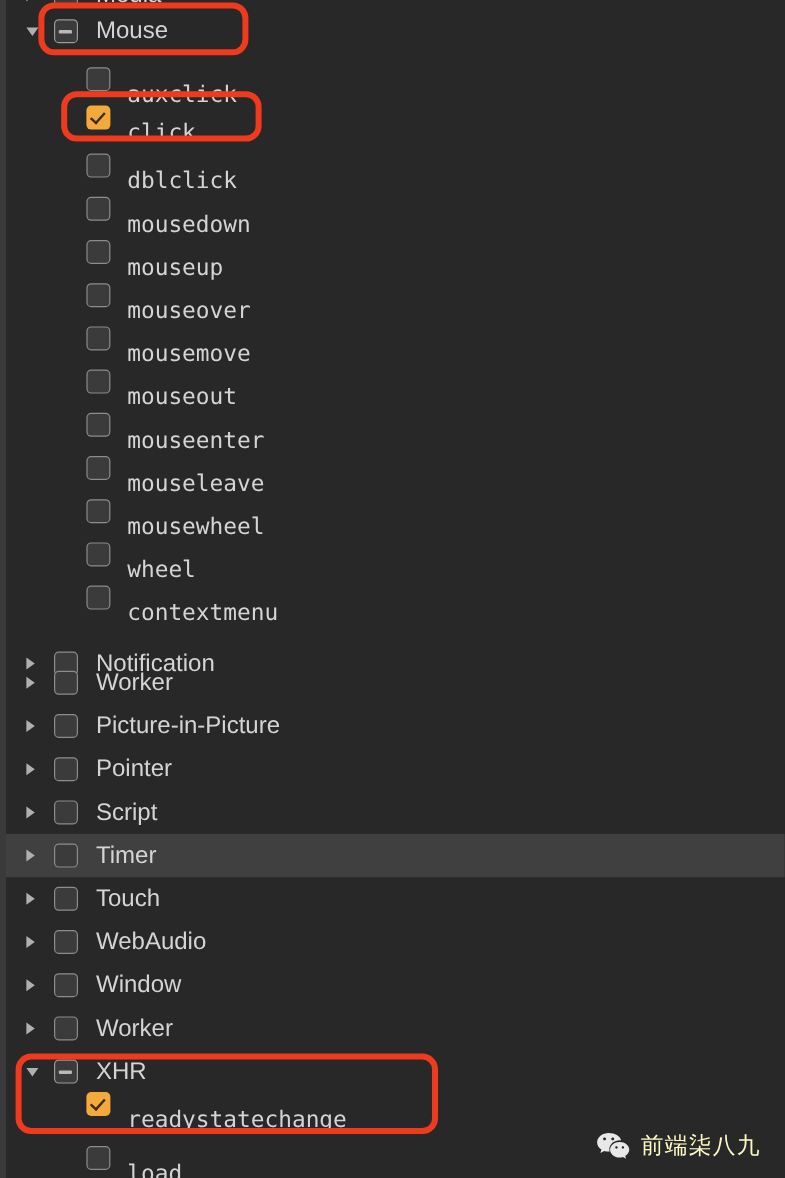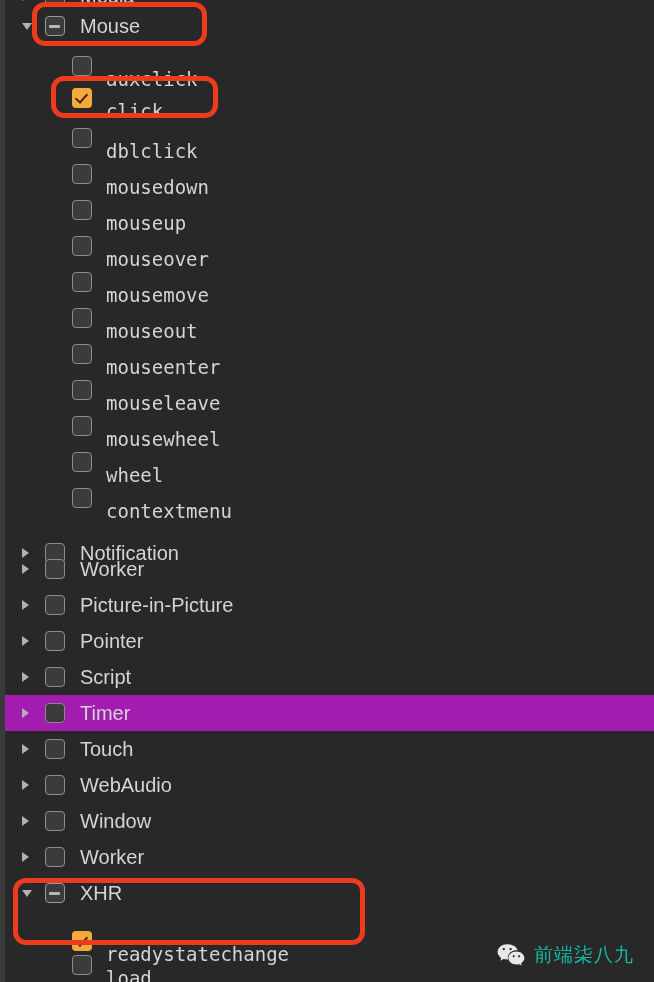--- a/index.html
+++ b/index.html
@@ -39,21 +39,21 @@
   .row {
     position: absolute;
     left: 0;
     width: 654px;
     height: 36px;
     display: flex;
     align-items: center;
     box-sizing: border-box;
   }
   .row.selected {
-    background: #a21caf;
+    background: #404040;
   }
 
   
   .twisty {
     position: absolute;
     width: 0;
     height: 0;
     left: 22px;
   }
   .twisty.collapsed {
@@ -145,21 +145,21 @@
 
   
   .watermark {
     position: absolute;
     display: flex;
     align-items: center;
     gap: 9px;
     z-index: 30;
   }
   .wm-text {
-    color: #14b8a6;
+    color: #fef9c3;
     font-family: "DejaVu Sans", sans-serif;
     font-size: 19px;
     letter-spacing: 1px;
   }
   .wechat-logo {
     width: 28px;
     height: 24px;
     position: relative;
   }
 </style>
@@ -279,21 +279,21 @@
     <div class="row category" style="top: 839px;">
       <span class="twisty collapsed"></span>
       <span class="cb unchecked"></span>
       <span class="label category">Worker</span>
     </div>
     <div class="row category" style="top: 875px;">
       <span class="twisty expanded"></span>
       <span class="cb indeterminate"></span>
       <span class="label category">XHR</span>
     </div>
-    <div class="row event" style="top: 923px; padding-left: 12px;">
+    <div class="row event" style="top: 902px; padding-left: 12px;">
       <span class="cb checked"></span>
       <span class="label event">readystatechange</span>
     </div>
     <div class="row event" style="top: 947px;">
       <span class="cb unchecked"></span>
       <span class="label event">load</span>
     </div>
   </div>
 
 <div class="watermark" id="watermark" style="left: 497px; top: 942px;">

